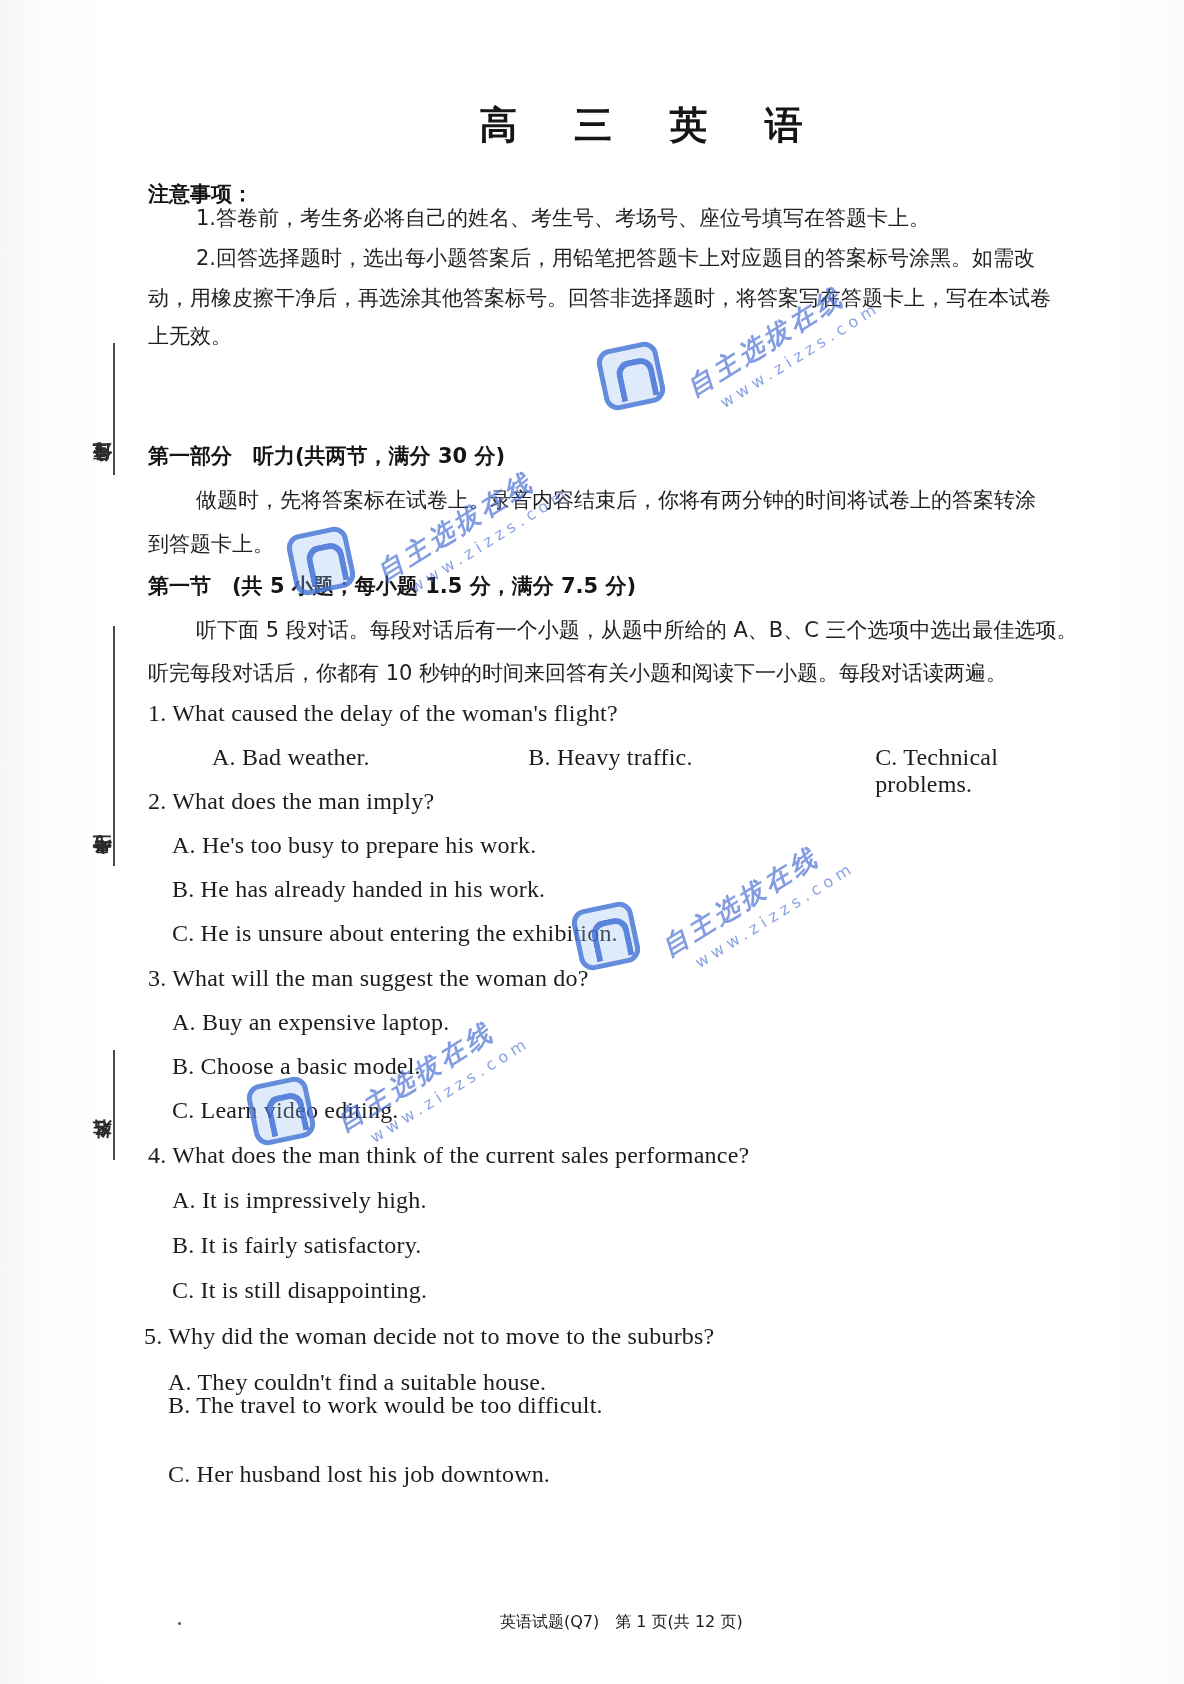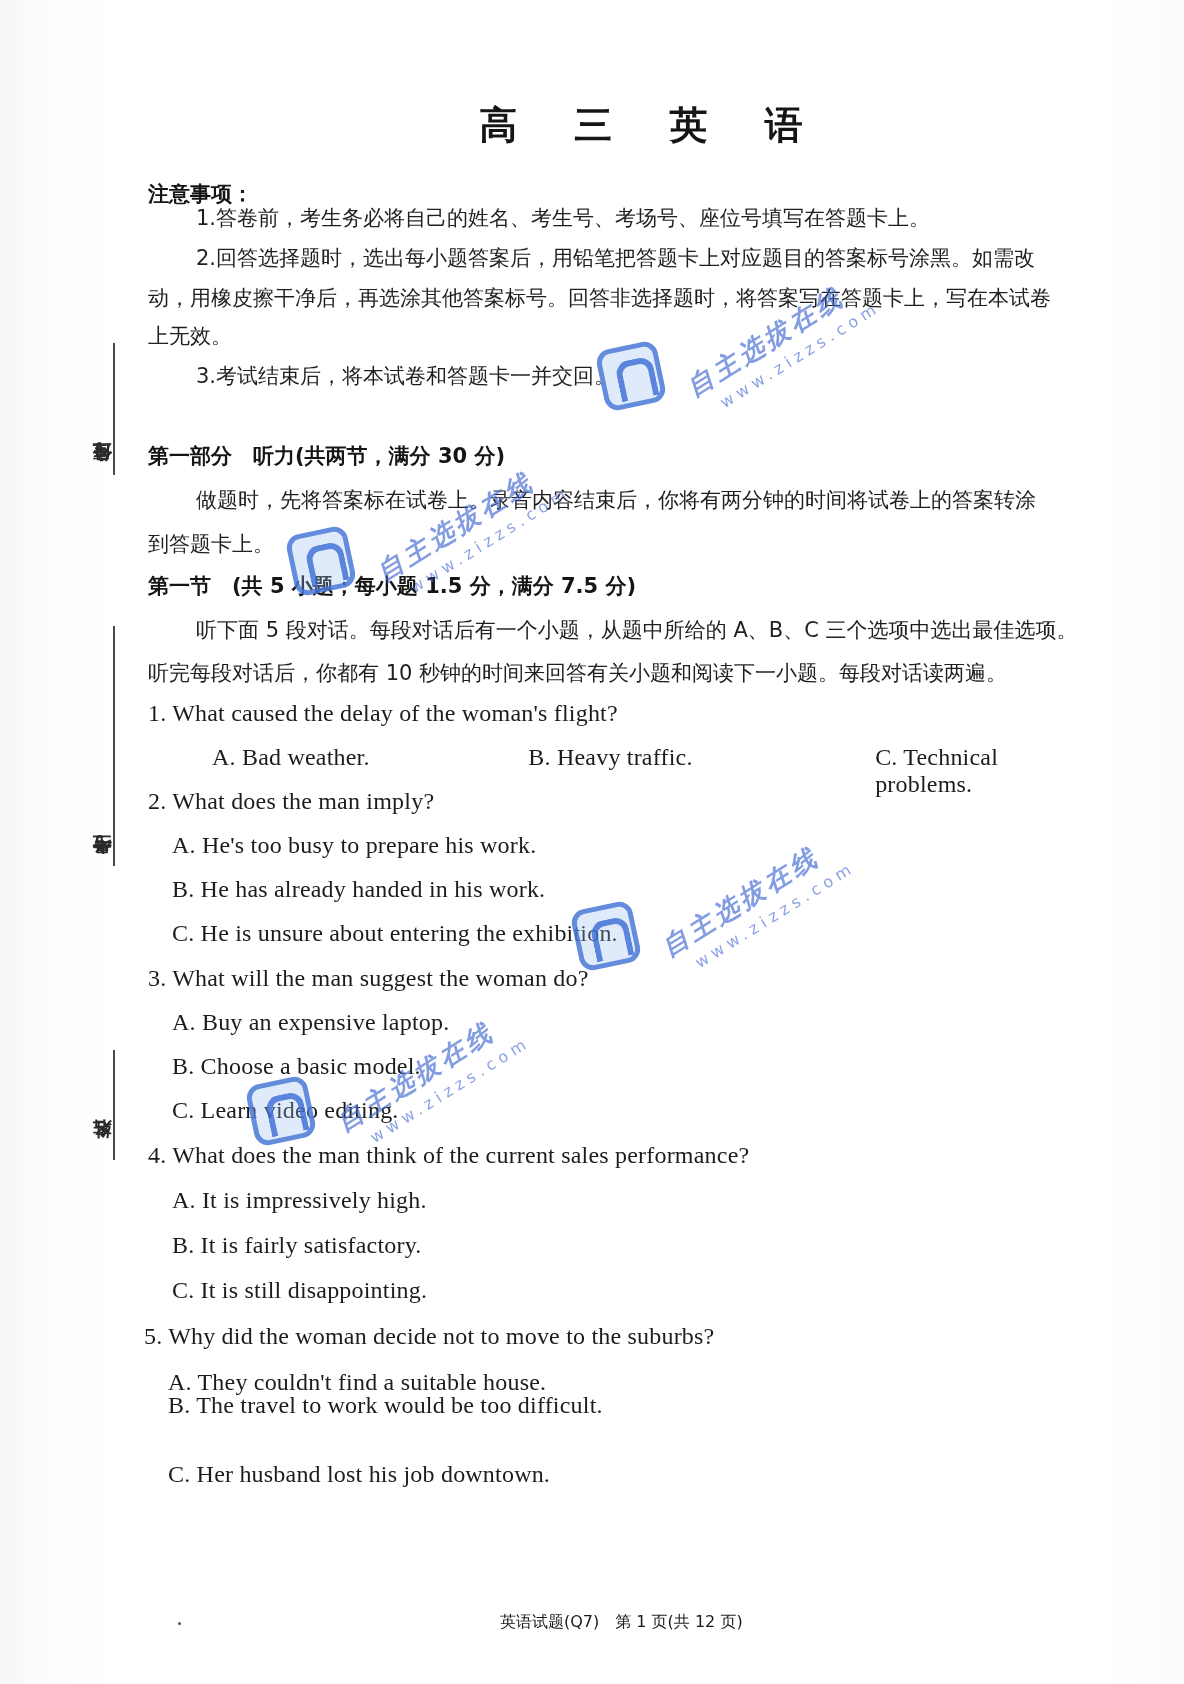--- a/index.html
+++ b/index.html
@@ -169,21 +169,20 @@
   <div class="margin-line" style="top:1050px; height:110px;"></div>
   <div class="margin-label" style="top:1152px;">姓名</div>
 
   <div class="title">高 三 英 语</div>
 
   <div class="block cn-bold" style="top:160px;margin-top:20px;">注意事项：</div>
   <div class="block cn indent" style="top:204px;">1.答卷前，考生务必将自己的姓名、考生号、考场号、座位号填写在答题卡上。</div>
   <div class="block cn indent" style="top:244px;">2.回答选择题时，选出每小题答案后，用铅笔把答题卡上对应题目的答案标号涂黑。如需改</div>
   <div class="block cn" style="top:284px;">动，用橡皮擦干净后，再选涂其他答案标号。回答非选择题时，将答案写在答题卡上，写在本试卷</div>
   <div class="block cn" style="top:322px;">上无效。</div>
-  <div class="block cn indent" style="top:362px;">3.考试结束后，将本试卷和答题卡一并交回。</div>
 
   <div class="block cn-bold" style="top:442px;">第一部分　听力(共两节，满分 30 分)</div>
   <div class="block cn indent" style="top:486px;">做题时，先将答案标在试卷上。录音内容结束后，你将有两分钟的时间将试卷上的答案转涂</div>
   <div class="block cn" style="top:530px;">到答题卡上。</div>
 
   <div class="block cn-bold" style="top:572px;">第一节　(共 5 小题；每小题 1.5 分，满分 7.5 分)</div>
   <div class="block cn indent" style="top:616px;">听下面 5 段对话。每段对话后有一个小题，从题中所给的 A、B、C 三个选项中选出最佳选项。</div>
   <div class="block cn" style="top:659px;">听完每段对话后，你都有 10 秒钟的时间来回答有关小题和阅读下一小题。每段对话读两遍。</div>
 
   <div class="block en" style="top:700px;">1. What caused the delay of the woman's flight?</div>

